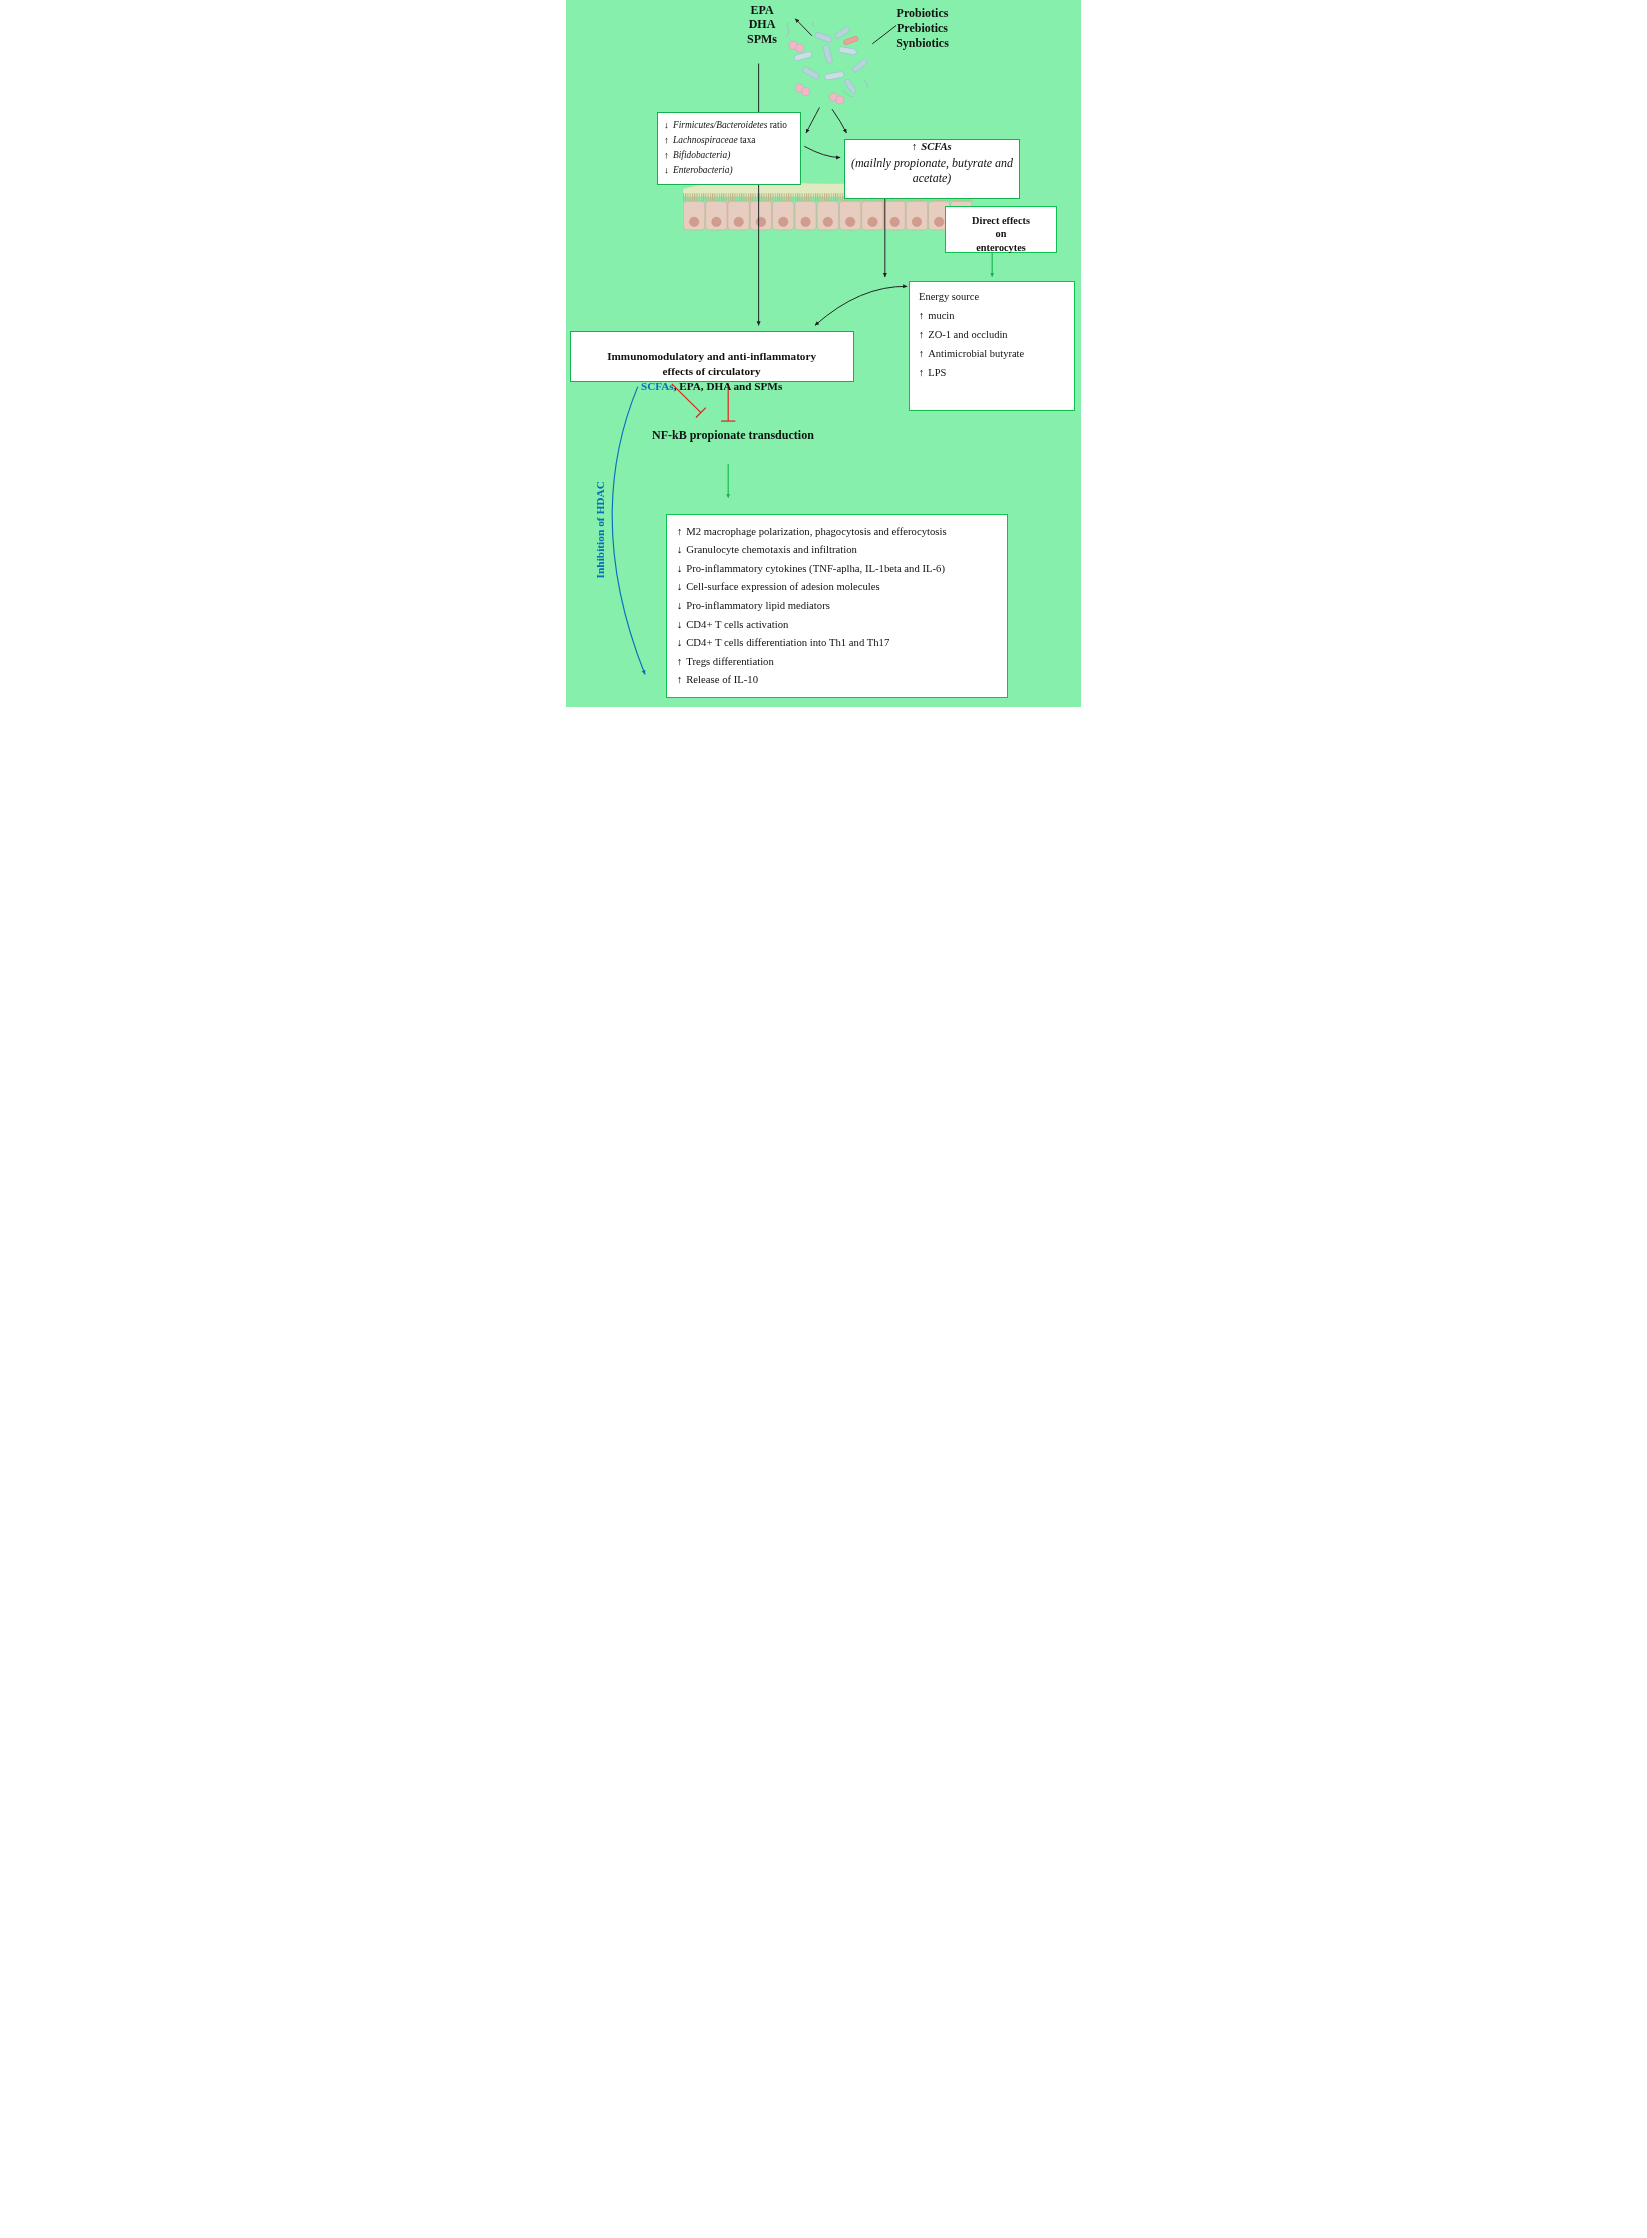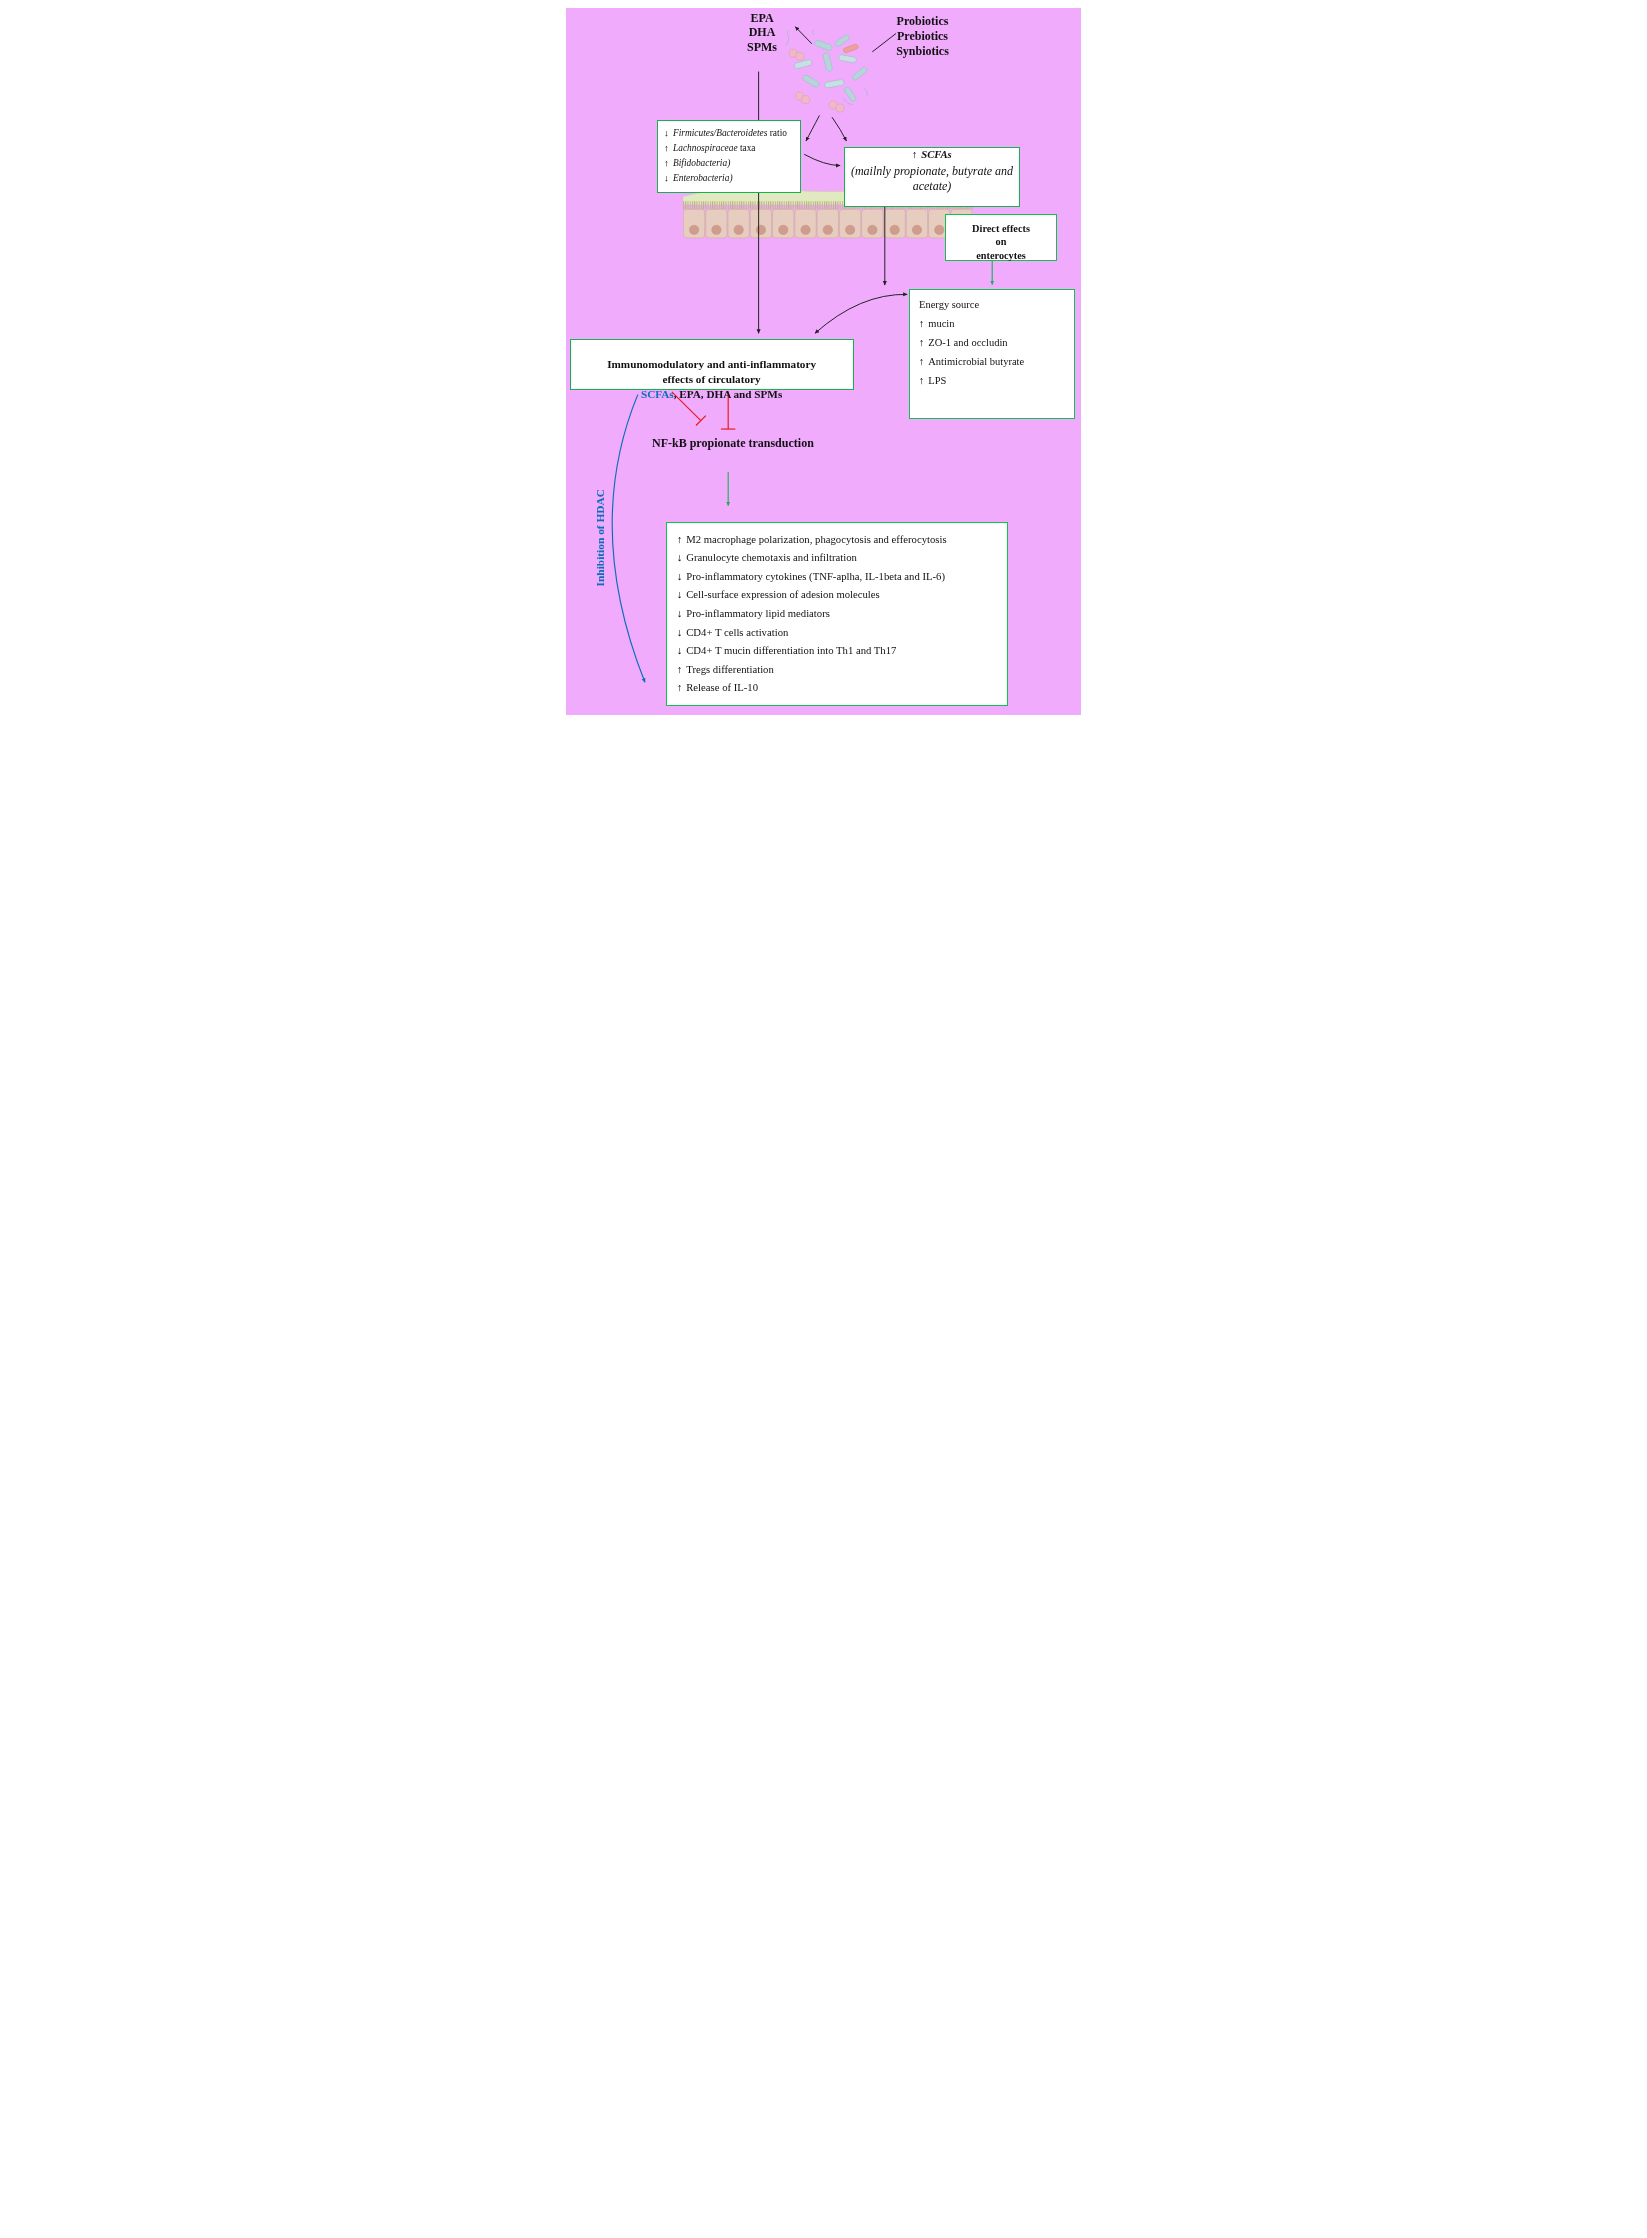--- a/index.html
+++ b/index.html
@@ -1,17 +1,17 @@
 <!DOCTYPE html>
 <html style="font-size:7.2px"><head>
 <meta charset="utf-8">
 <style>
   html,body{margin:0;padding:0;background:#ffffff;}
   body{font-family:"Liberation Serif","DejaVu Serif",serif;color:#111;}
-  #canvas{position:relative;width:515px;height:707px;margin:8px auto;background:#f0abfc;overflow:hidden;font-family:Liberation Serif, serif;}
+  #canvas{position:relative;width:515px;height:707px;margin:0 auto;background:#86efac;overflow:hidden;font-family:Liberation Serif, serif;}
   .abs{position:absolute;}
   .z0{z-index:0;} .z1{z-index:1;} .z2{z-index:2;}
   .preline{white-space:pre-line;}
   .center{text-align:center;}
   .gbox{position:absolute;background:#fff;border:1.1px solid #12b24e;z-index:2;box-sizing:border-box;}
   .gbox.thick{border-width:1.6px;border-color:#0fc24f;}
   .row{display:flex;align-items:baseline;gap:4px;}
   .arw{font-weight:bold;flex:0 0 auto;transform:scaleX(1.15);display:inline-block;}
   #microbiota-box{left:91px;top:112px;width:144px;height:73px;padding:5.4px 6.3px;font-size:9.4px;}
   #microbiota-box .row{line-height:15px;}
@@ -229,21 +229,21 @@
     <div class="row">
       <span class="arw">↓</span>
       <span>Pro-inflammatory lipid mediators</span>
     </div>
     <div class="row">
       <span class="arw">↓</span>
       <span>CD4+ T cells activation</span>
     </div>
     <div class="row">
       <span class="arw">↓</span>
-      <span>CD4+ T mucin differentiation into Th1 and Th17</span>
+      <span>CD4+ T cells differentiation into Th1 and Th17</span>
     </div>
     <div class="row">
       <span class="arw">↑</span>
       <span>Tregs differentiation</span>
     </div>
     <div class="row">
       <span class="arw">↑</span>
       <span>Release of IL-10</span>
     </div>
   </div>

